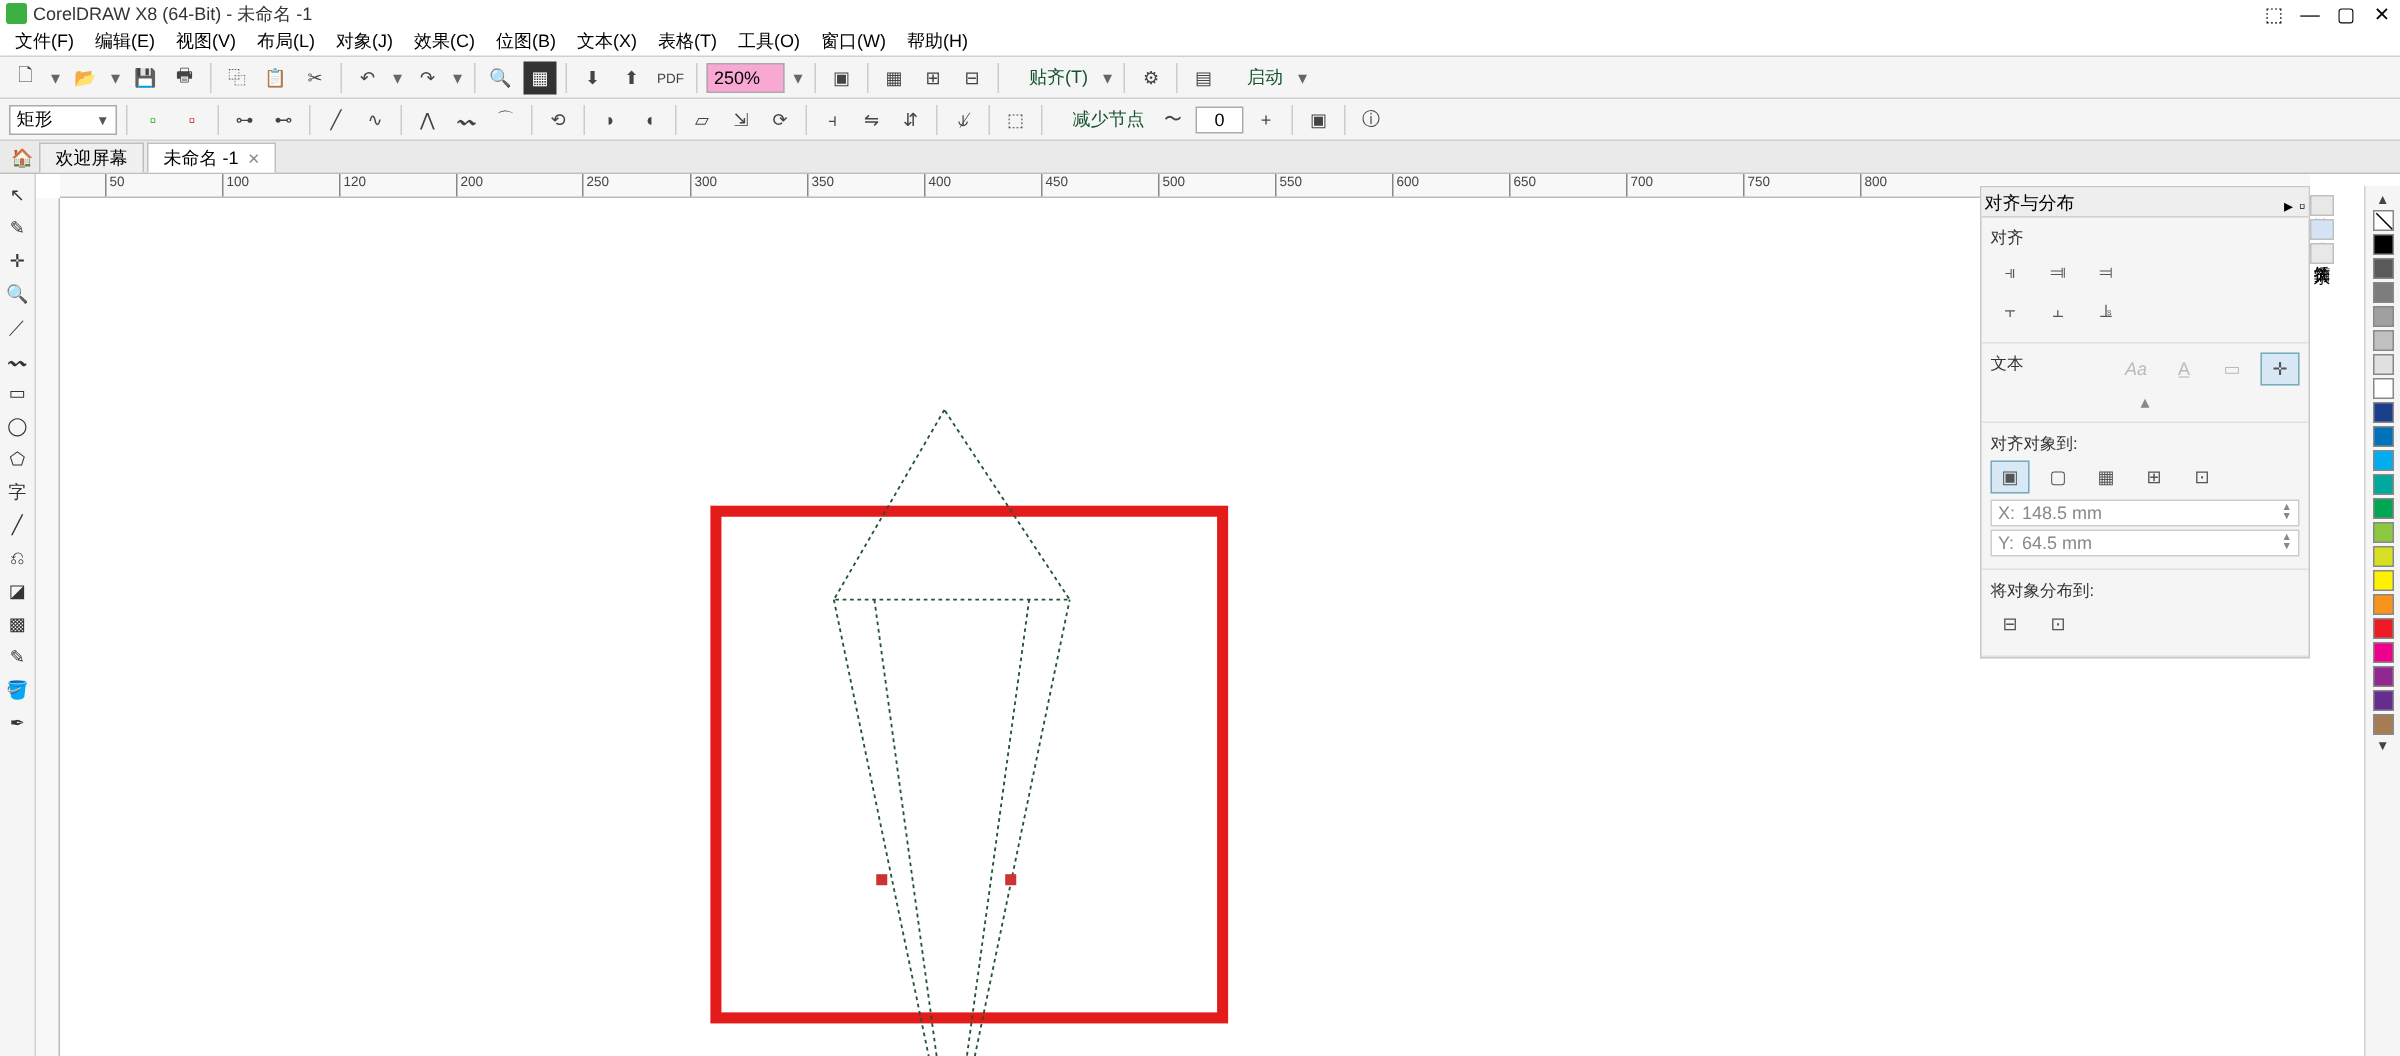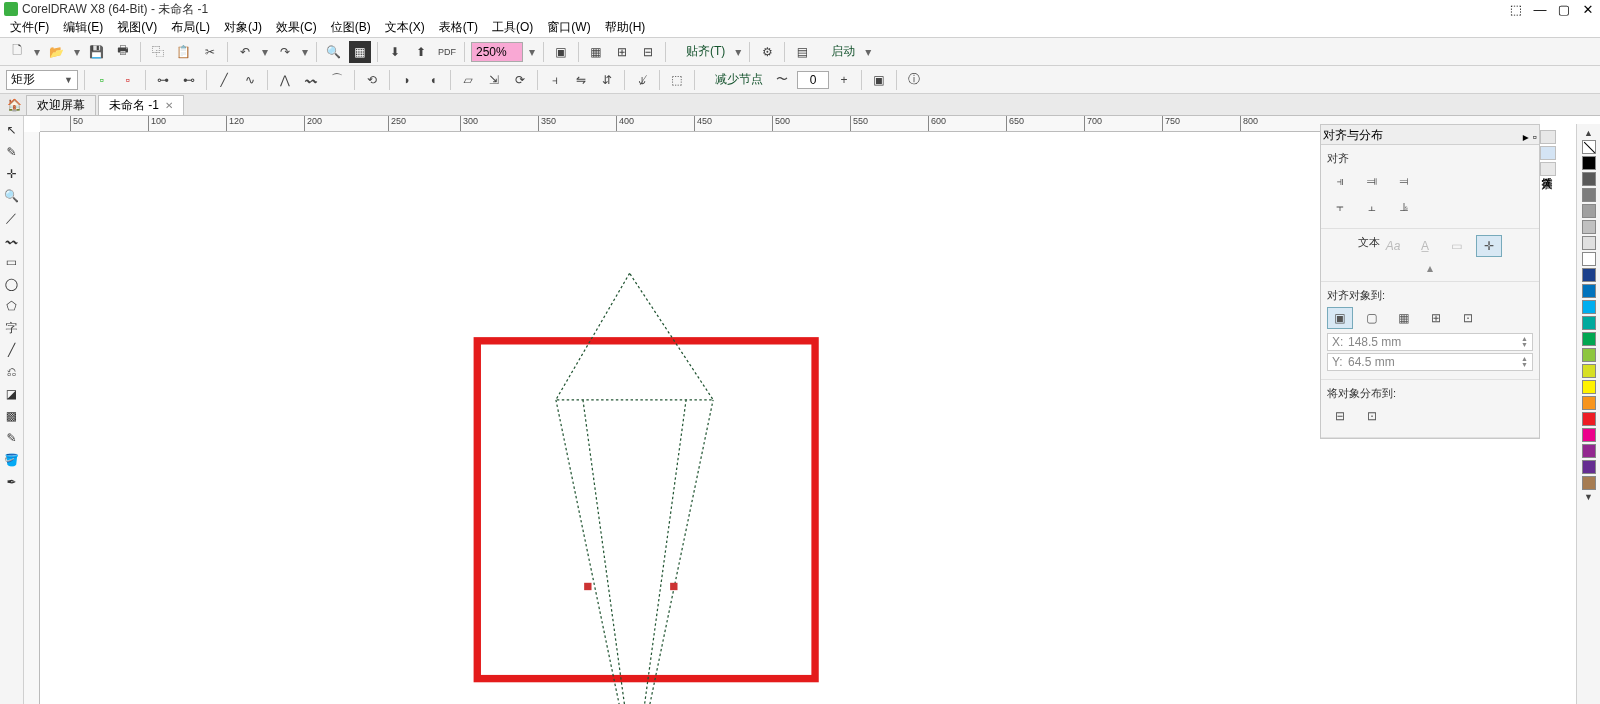--- a/index.html
+++ b/index.html
@@ -282,21 +282,21 @@
         </div>
         <div class="docker-row">
           <button class="align-btn">⫟</button>
           <button class="align-btn">⫠</button>
           <button class="align-btn">⫡</button>
         </div>
       </div>
     </div>
   </div>
   <div class="docker-section">
-    <div style="display:flex; justify-content:center;">
+    <div style="display:flex; justify-content:space-between;">
       <span class="sec-head">文本</span>
       <div class="docker-row">
         <button class="align-btn" style="color:#bbb;font-style:italic;">Aa</button>
         <button class="align-btn" style="color:#bbb;">A̲</button>
         <button class="align-btn" style="color:#bbb;">▭</button>
         <button class="align-btn active">✛</button>
       </div>
     </div>
     <div style="text-align:center;color:#888;">▴</div>
   </div>

